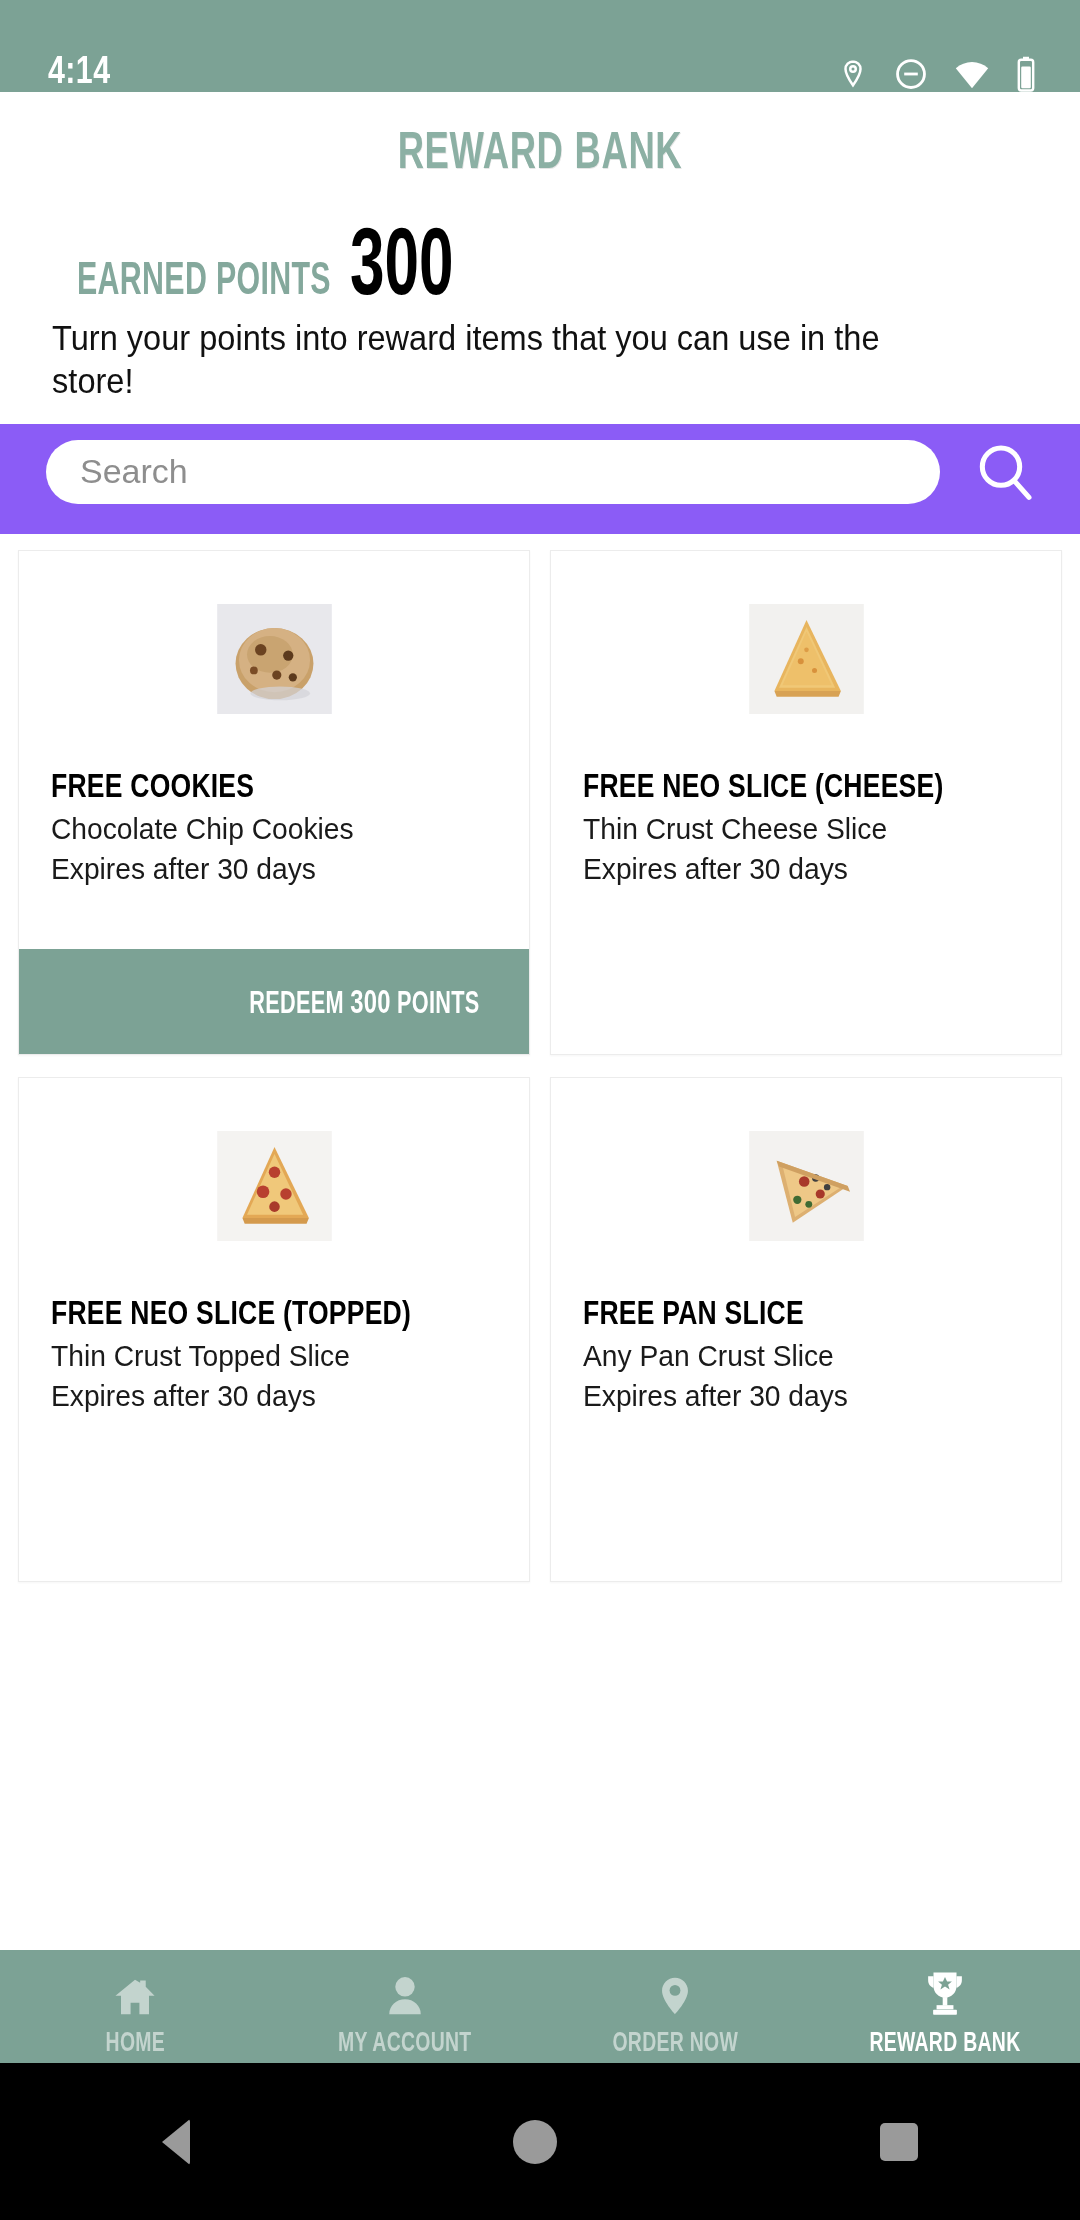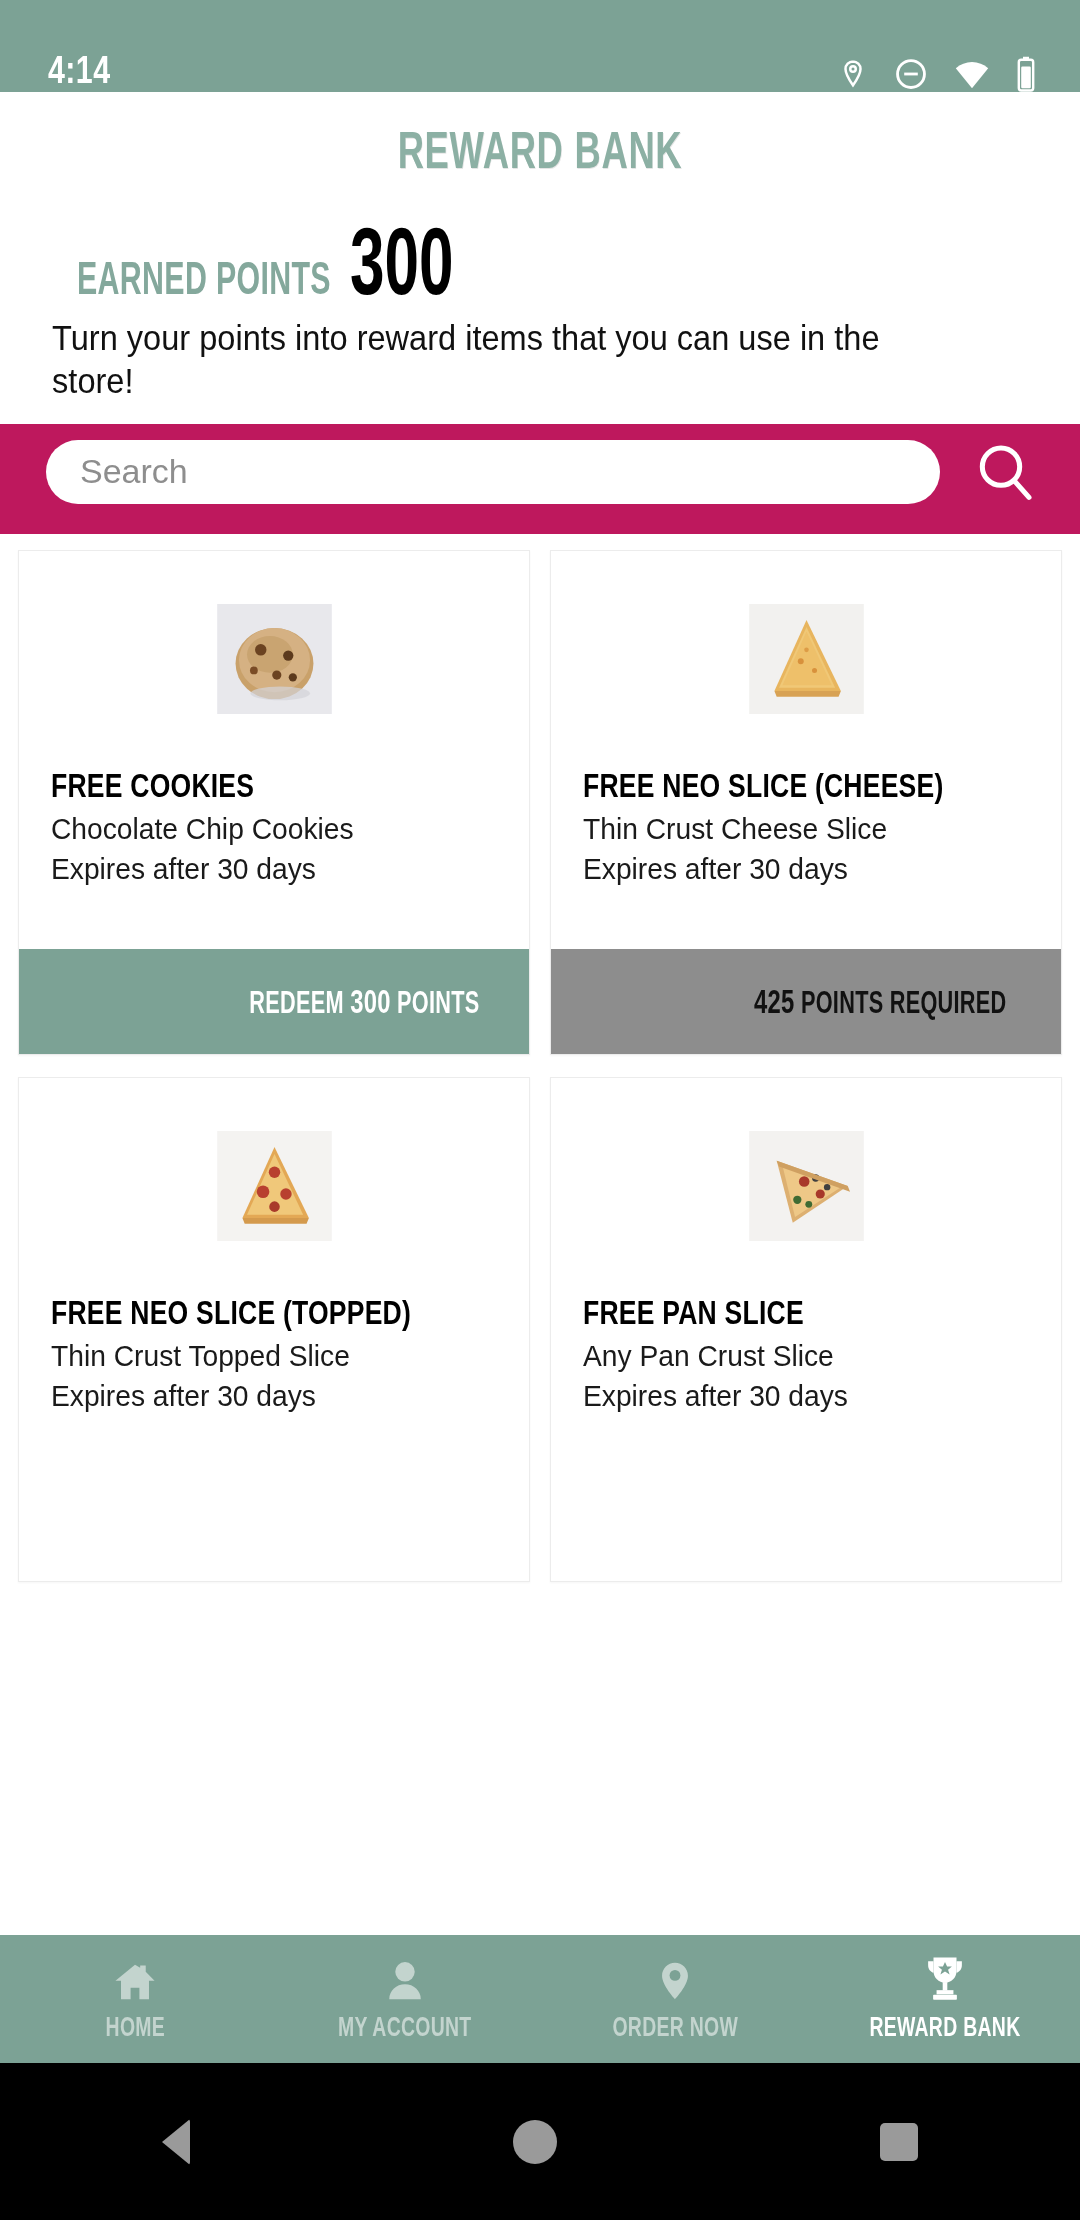--- a/index.html
+++ b/index.html
@@ -52,21 +52,21 @@
   }
   .tagline {
     color:#111111; font-size:35px; line-height:1.22;
     padding:12px 40px 0 56px; max-width:1000px;
     font-family:"Liberation Sans Narrow","Liberation Sans", sans-serif;
     transform:scaleX(0.93); transform-origin:left top;
   }
 
   
   .searchbar {
-    margin-top:22px; height:110px; background:#be185d;
+    margin-top:22px; height:110px; background:#8b5cf6;
     display:flex; align-items:center; padding:0 36px 15px 46px; gap:26px;
   }
   .search-input {
     flex:1; height:64px; border-radius:34px; background:#ffffff;
     border:none; outline:none; padding:0 34px;
     font-size:34px; color:#333333;
     font-family:"Liberation Sans Narrow","Liberation Sans", sans-serif;
   }
   .search-input::placeholder { color:#8e8e8e; }
   .search-go { width:78px; height:78px; display:flex; align-items:center; justify-content:center; cursor:pointer; }
@@ -102,21 +102,21 @@
     font-family:"Liberation Sans Narrow","Liberation Sans", sans-serif;
     cursor:pointer; white-space:nowrap;
   }
   .cta-inner { transform:scaleX(0.70); transform-origin:center center; font-weight:700; }
   .cta-inner .num { font-weight:700; font-size:34px; }
   .cta-available { background:#7ca295; color:#ffffff; }
   .cta-locked    { background:#8d8d8d; color:#111111; }
 
   
   .bottomnav {
-    position:absolute; left:0; bottom:157px; width:1080px; height:128px;
+    position:absolute; left:0; bottom:142px; width:1080px; height:128px;
     background:#7ca295; display:flex; align-items:center;
   }
   .nav-item {
     flex:1; display:flex; flex-direction:column; align-items:center;
     justify-content:center; gap:7px; cursor:pointer;
   }
   .nav-icon { height:50px; display:flex; align-items:flex-end; }
   .nav-label {
     font-size:27px; font-weight:700; letter-spacing:0.4px;
     font-family:"Liberation Sans Narrow","Liberation Sans", sans-serif;
@@ -234,25 +234,20 @@
             <circle cx="45" cy="50" r="2.6" fill="#d8913c"></circle>
             <circle cx="57" cy="58" r="2.2" fill="#d8913c"></circle>
             <circle cx="50" cy="40" r="2" fill="#dd9c46"></circle>
             <polygon points="22,76 80,76 78,81 24,81" fill="#d8a254"></polygon>
           </svg>
         </div>
         <div class="card-title">FREE NEO SLICE (CHEESE)</div>
         <div class="card-desc">Thin Crust Cheese Slice</div>
         <div class="card-desc">Expires after 30 days</div>
       </div>
-      <div class="card-cta cta-locked">
-        <span class="cta-inner">
-          <span></span><span class="num">425</span><span> POINTS REQUIRED</span>
-        </span>
-      </div>
     </div>
 
     <div class="card">
       <div class="card-body">
         <div class="card-imgwrap">
           <svg class="thumb" viewBox="0 0 100 96">
             <rect width="100" height="96" fill="#f4f3f1"></rect>
             <polygon points="50,14 80,76 22,76" fill="#e3a855"></polygon>
             <polygon points="50,20 75,73 26,73" fill="#f0c87a"></polygon>
             <circle cx="50" cy="36" r="5" fill="#b8402f"></circle>

